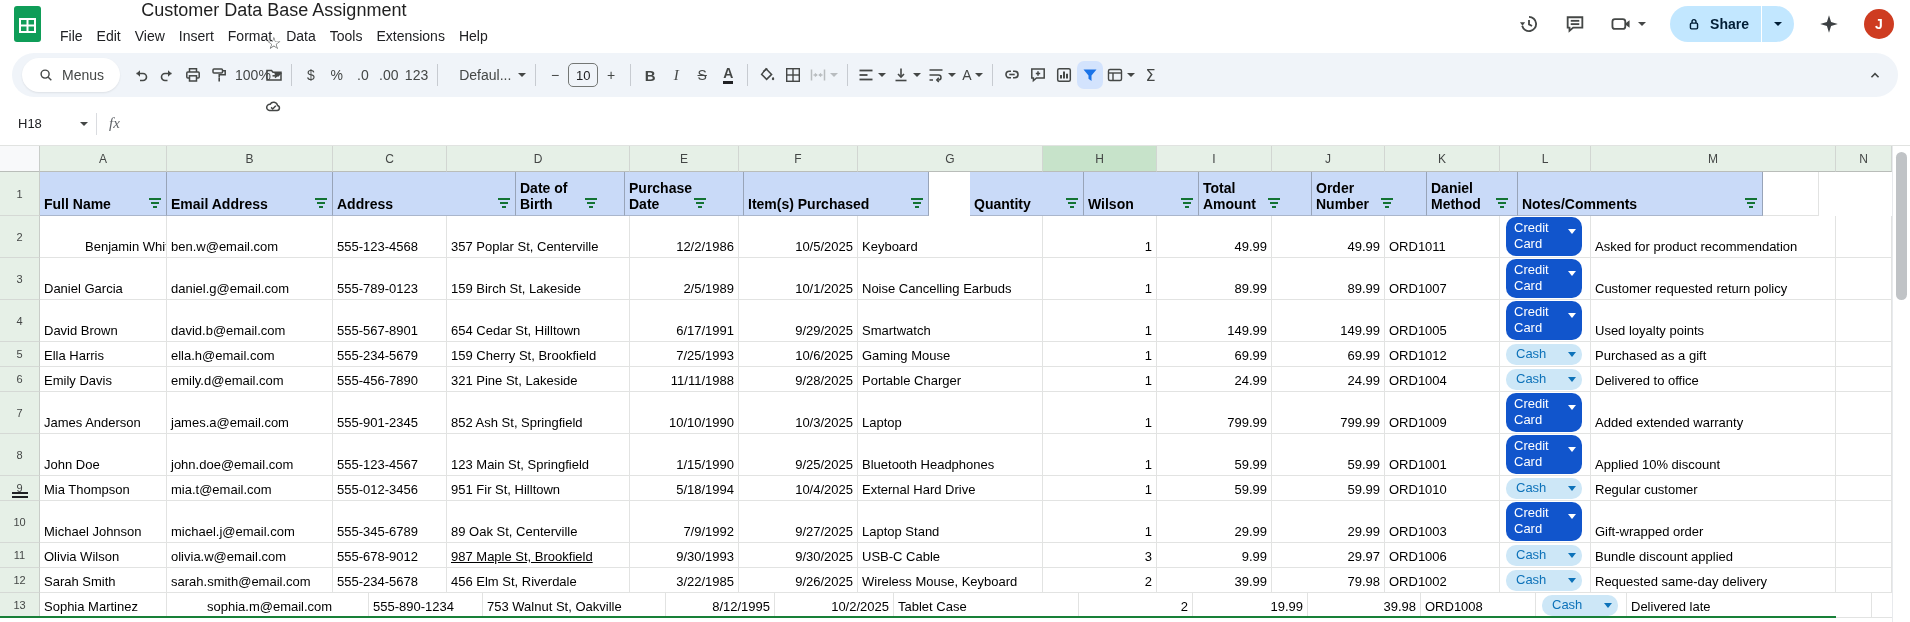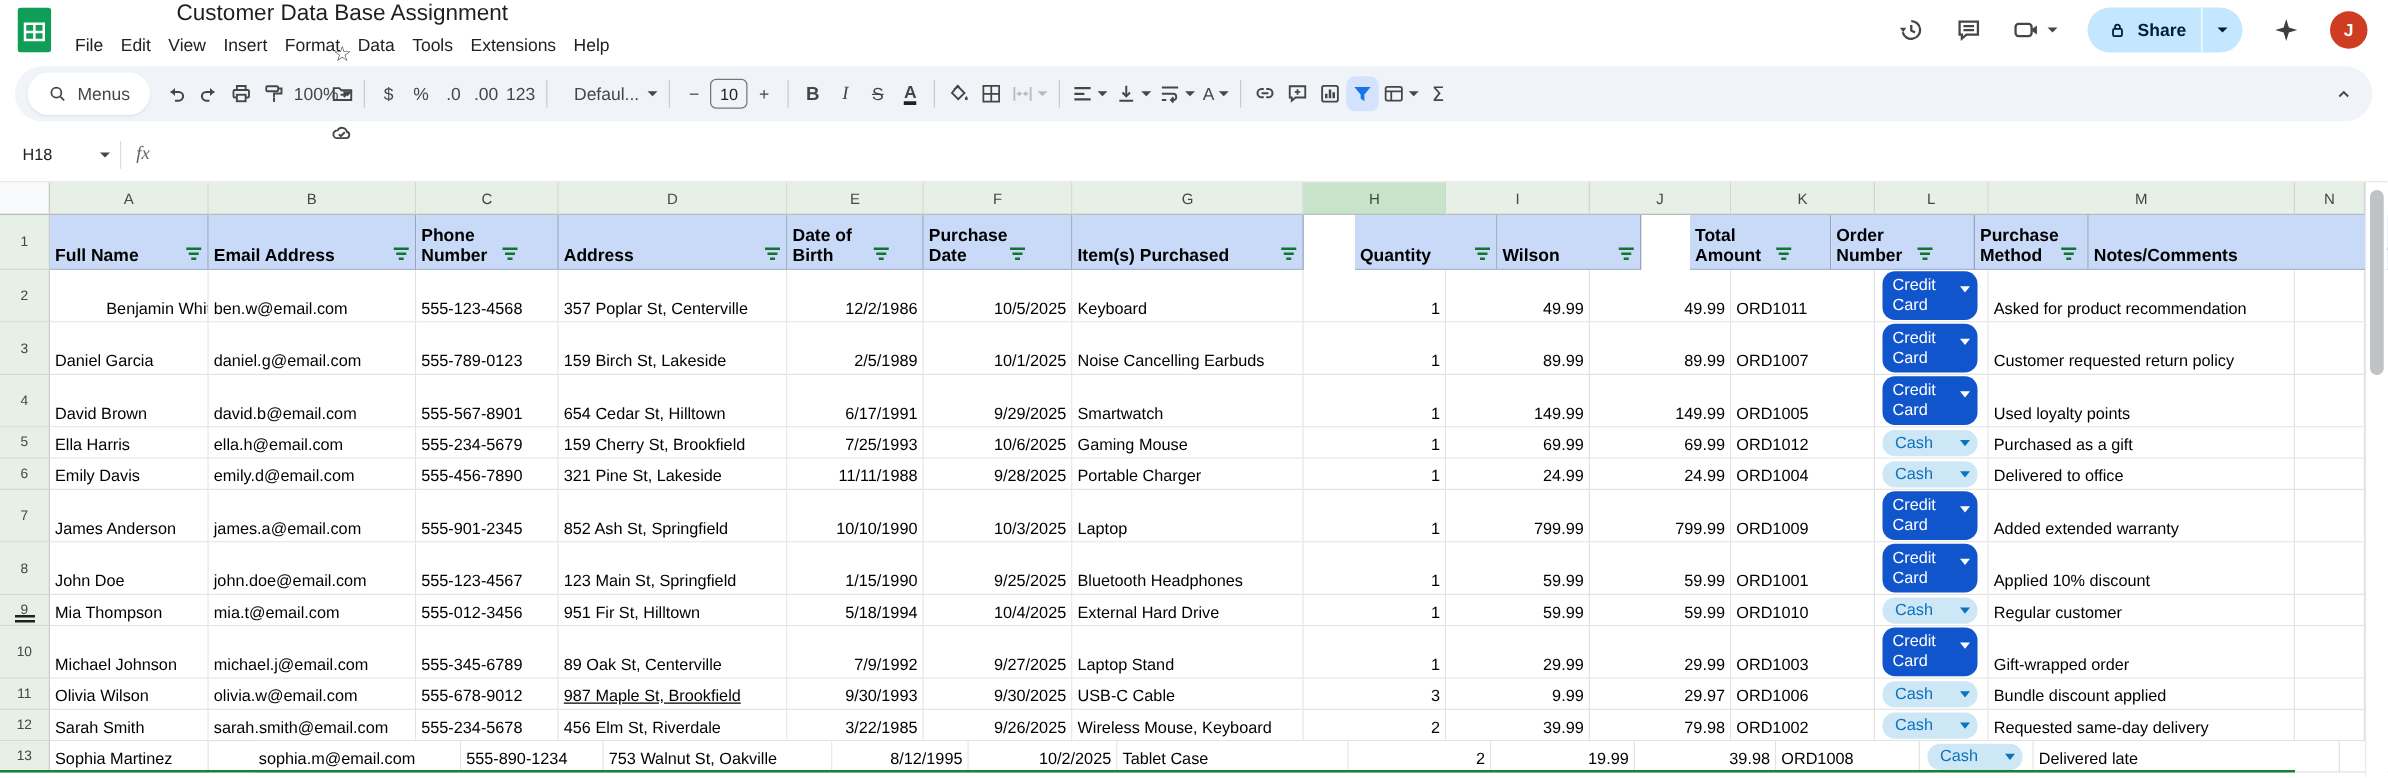--- a/index.html
+++ b/index.html
@@ -390,28 +390,20 @@
             </span>
           </div>
           <div class="hcell" style="width: 166px;">
             <span class="lbl">Email Address</span>
             <span class="fun">
               <i></i>
               <i></i>
               <i></i>
             </span>
           </div>
-          <div class="hcell" style="width: 114px;">
-            <span class="lbl narrow">Phone Number</span>
-            <span class="fun">
-              <i></i>
-              <i></i>
-              <i></i>
-            </span>
-          </div>
           <div class="hcell" style="width: 183px;">
             <span class="lbl">Address</span>
             <span class="fun">
               <i></i>
               <i></i>
               <i></i>
             </span>
           </div>
           <div class="hcell" style="width: 109px;">
             <span class="lbl narrow">Date of Birth</span>
@@ -446,38 +438,38 @@
             </span>
           </div>
           <div class="hcell" style="width: 115px;">
             <span class="lbl">Wilson</span>
             <span class="fun">
               <i></i>
               <i></i>
               <i></i>
             </span>
           </div>
-          <div class="hcell" style="width: 113px; margin-left: 39px;">
+          <div class="hcell" style="width: 113px;">
             <span class="lbl narrow">Total Amount</span>
             <span class="fun">
               <i></i>
               <i></i>
               <i></i>
             </span>
           </div>
           <div class="hcell" style="width: 115px;">
             <span class="lbl narrow">Order Number</span>
             <span class="fun">
               <i></i>
               <i></i>
               <i></i>
             </span>
           </div>
           <div class="hcell" style="width: 91px;">
-            <span class="lbl narrow">Purchase Method</span>
+            <span class="lbl narrow">Daniel Method</span>
             <span class="fun">
               <i></i>
               <i></i>
               <i></i>
             </span>
           </div>
           <div class="hcell" style="width: 245px;">
             <span class="lbl">Notes/Comments</span>
             <span class="fun">
               <i></i>

